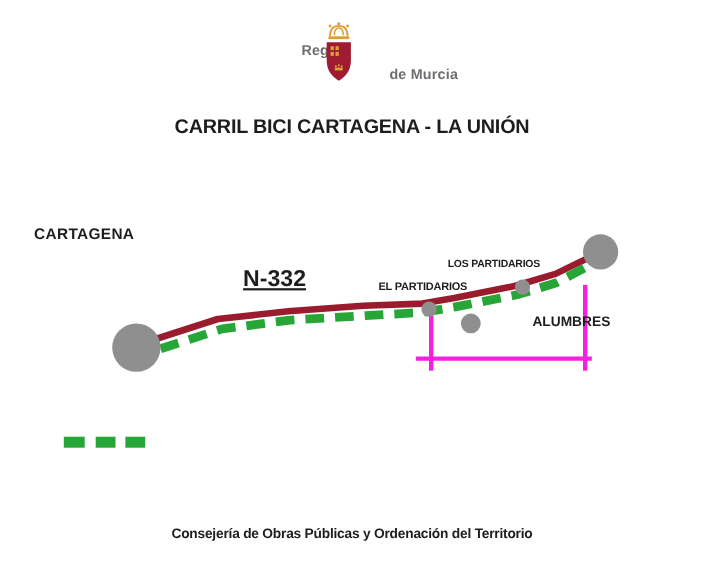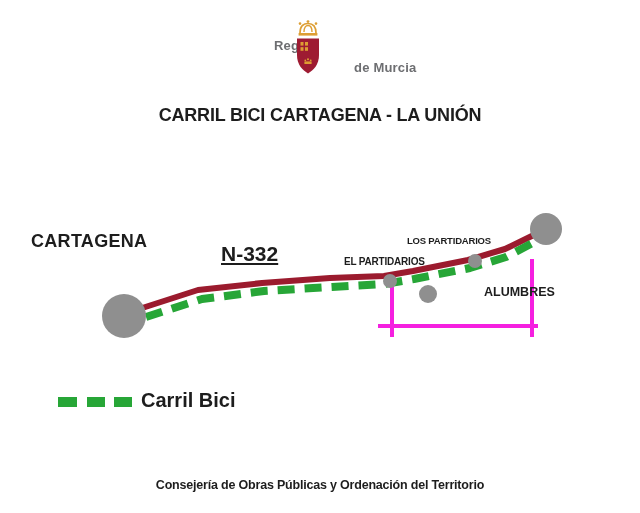--- a/index.html
+++ b/index.html
@@ -20,21 +20,21 @@
   .logo-region { left:251px; top:38px; }
   .logo-murcia { left:331px; top:44px;margin-top:16px; }
   .emblem { position:absolute; left:294px; top:19px; width:28px; height:58px; }
 
   
   .lbl {
     position:absolute; font-weight:bold; color:#1d1d1d;
     white-space:nowrap; line-height:1;
   }
   .title       { left:0; right:0; top:106px; text-align:center; font-size:18px; letter-spacing:-0.2px; }
-  .cartagena   { left:31px;  top:205px; font-size:18px; letter-spacing:0.3px;margin-top:27px; }
+  .cartagena   { left:31px;  top:205px; font-size:14px; letter-spacing:0.3px; }
   .la-union    { left:505px; top:167px; font-size:19px; letter-spacing:0.3px; }
   .n332        { left:221px; top:243px; font-size:21px;text-decoration:underline; }
   .abrevadero  { left:344px; top:257px; font-size:10px; letter-spacing:-0.2px; }
   .partidarios { left:407px; top:236px; font-size:9.5px; letter-spacing:-0.2px; }
   .alumbres    { left:443px; top:286px; font-size:12.5px;margin-left:41px; }
   .fase        { left:378px; top:339px; width:160px; text-align:center; font-size:20px; letter-spacing:0.3px; }
   .legend-lbl  { left:141px; top:390px; font-size:20px; }
   .footer      { left:0; right:0; top:469px; text-align:center; font-size:12.5px; letter-spacing:-0.2px;margin-top:10px; }
 
   .map-canvas { position:absolute; left:0; top:0; width:640px; height:513px; }
@@ -100,17 +100,16 @@
       <rect x="114" y="397" width="18" height="10" fill="#27A637"></rect>
     </g>
   </svg>
 
   <div class="lbl cartagena">CARTAGENA</div>
   <div class="lbl n332">N-332</div>
   <div class="lbl abrevadero">EL PARTIDARIOS</div>
   <div class="lbl partidarios">LOS PARTIDARIOS</div>
   <div class="lbl alumbres">ALUMBRES</div>
 
-  <div class="lbl legend-lbl">Carril Bici</div>
 
   <div class="lbl footer">Consejería de Obras Públicas y Ordenación del Territorio</div>
 
 </div>
 
 </body></html>

